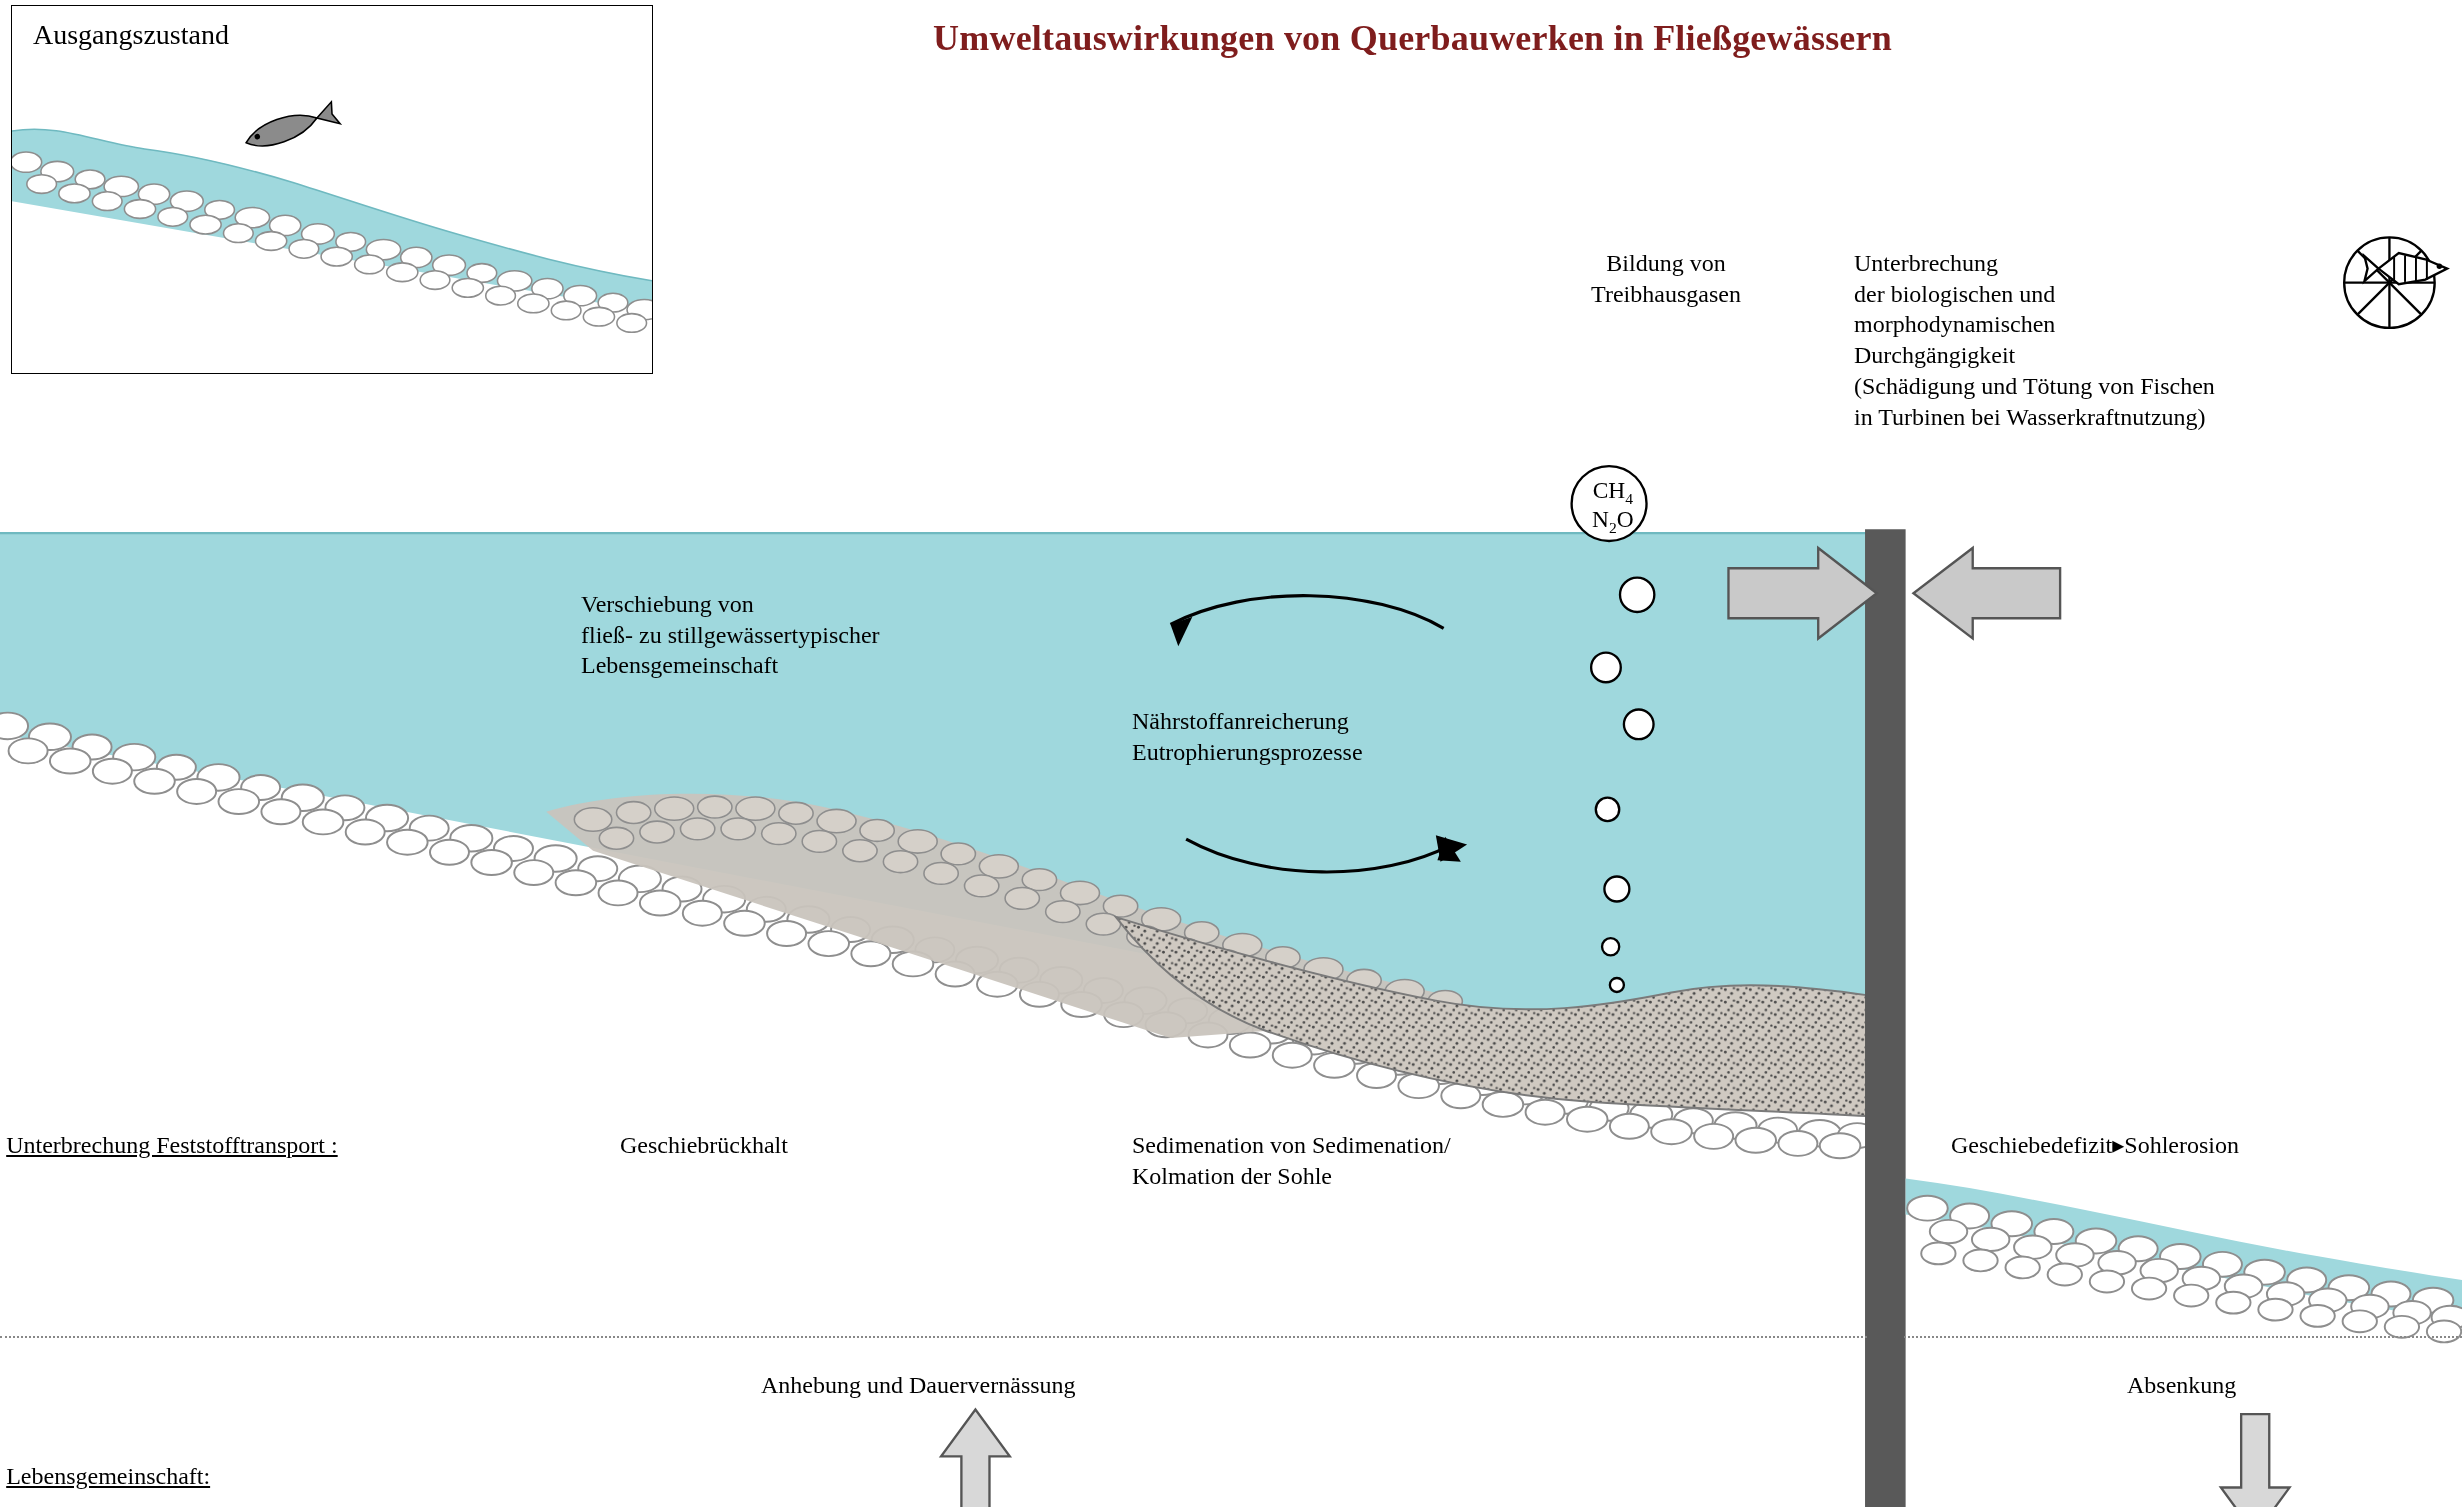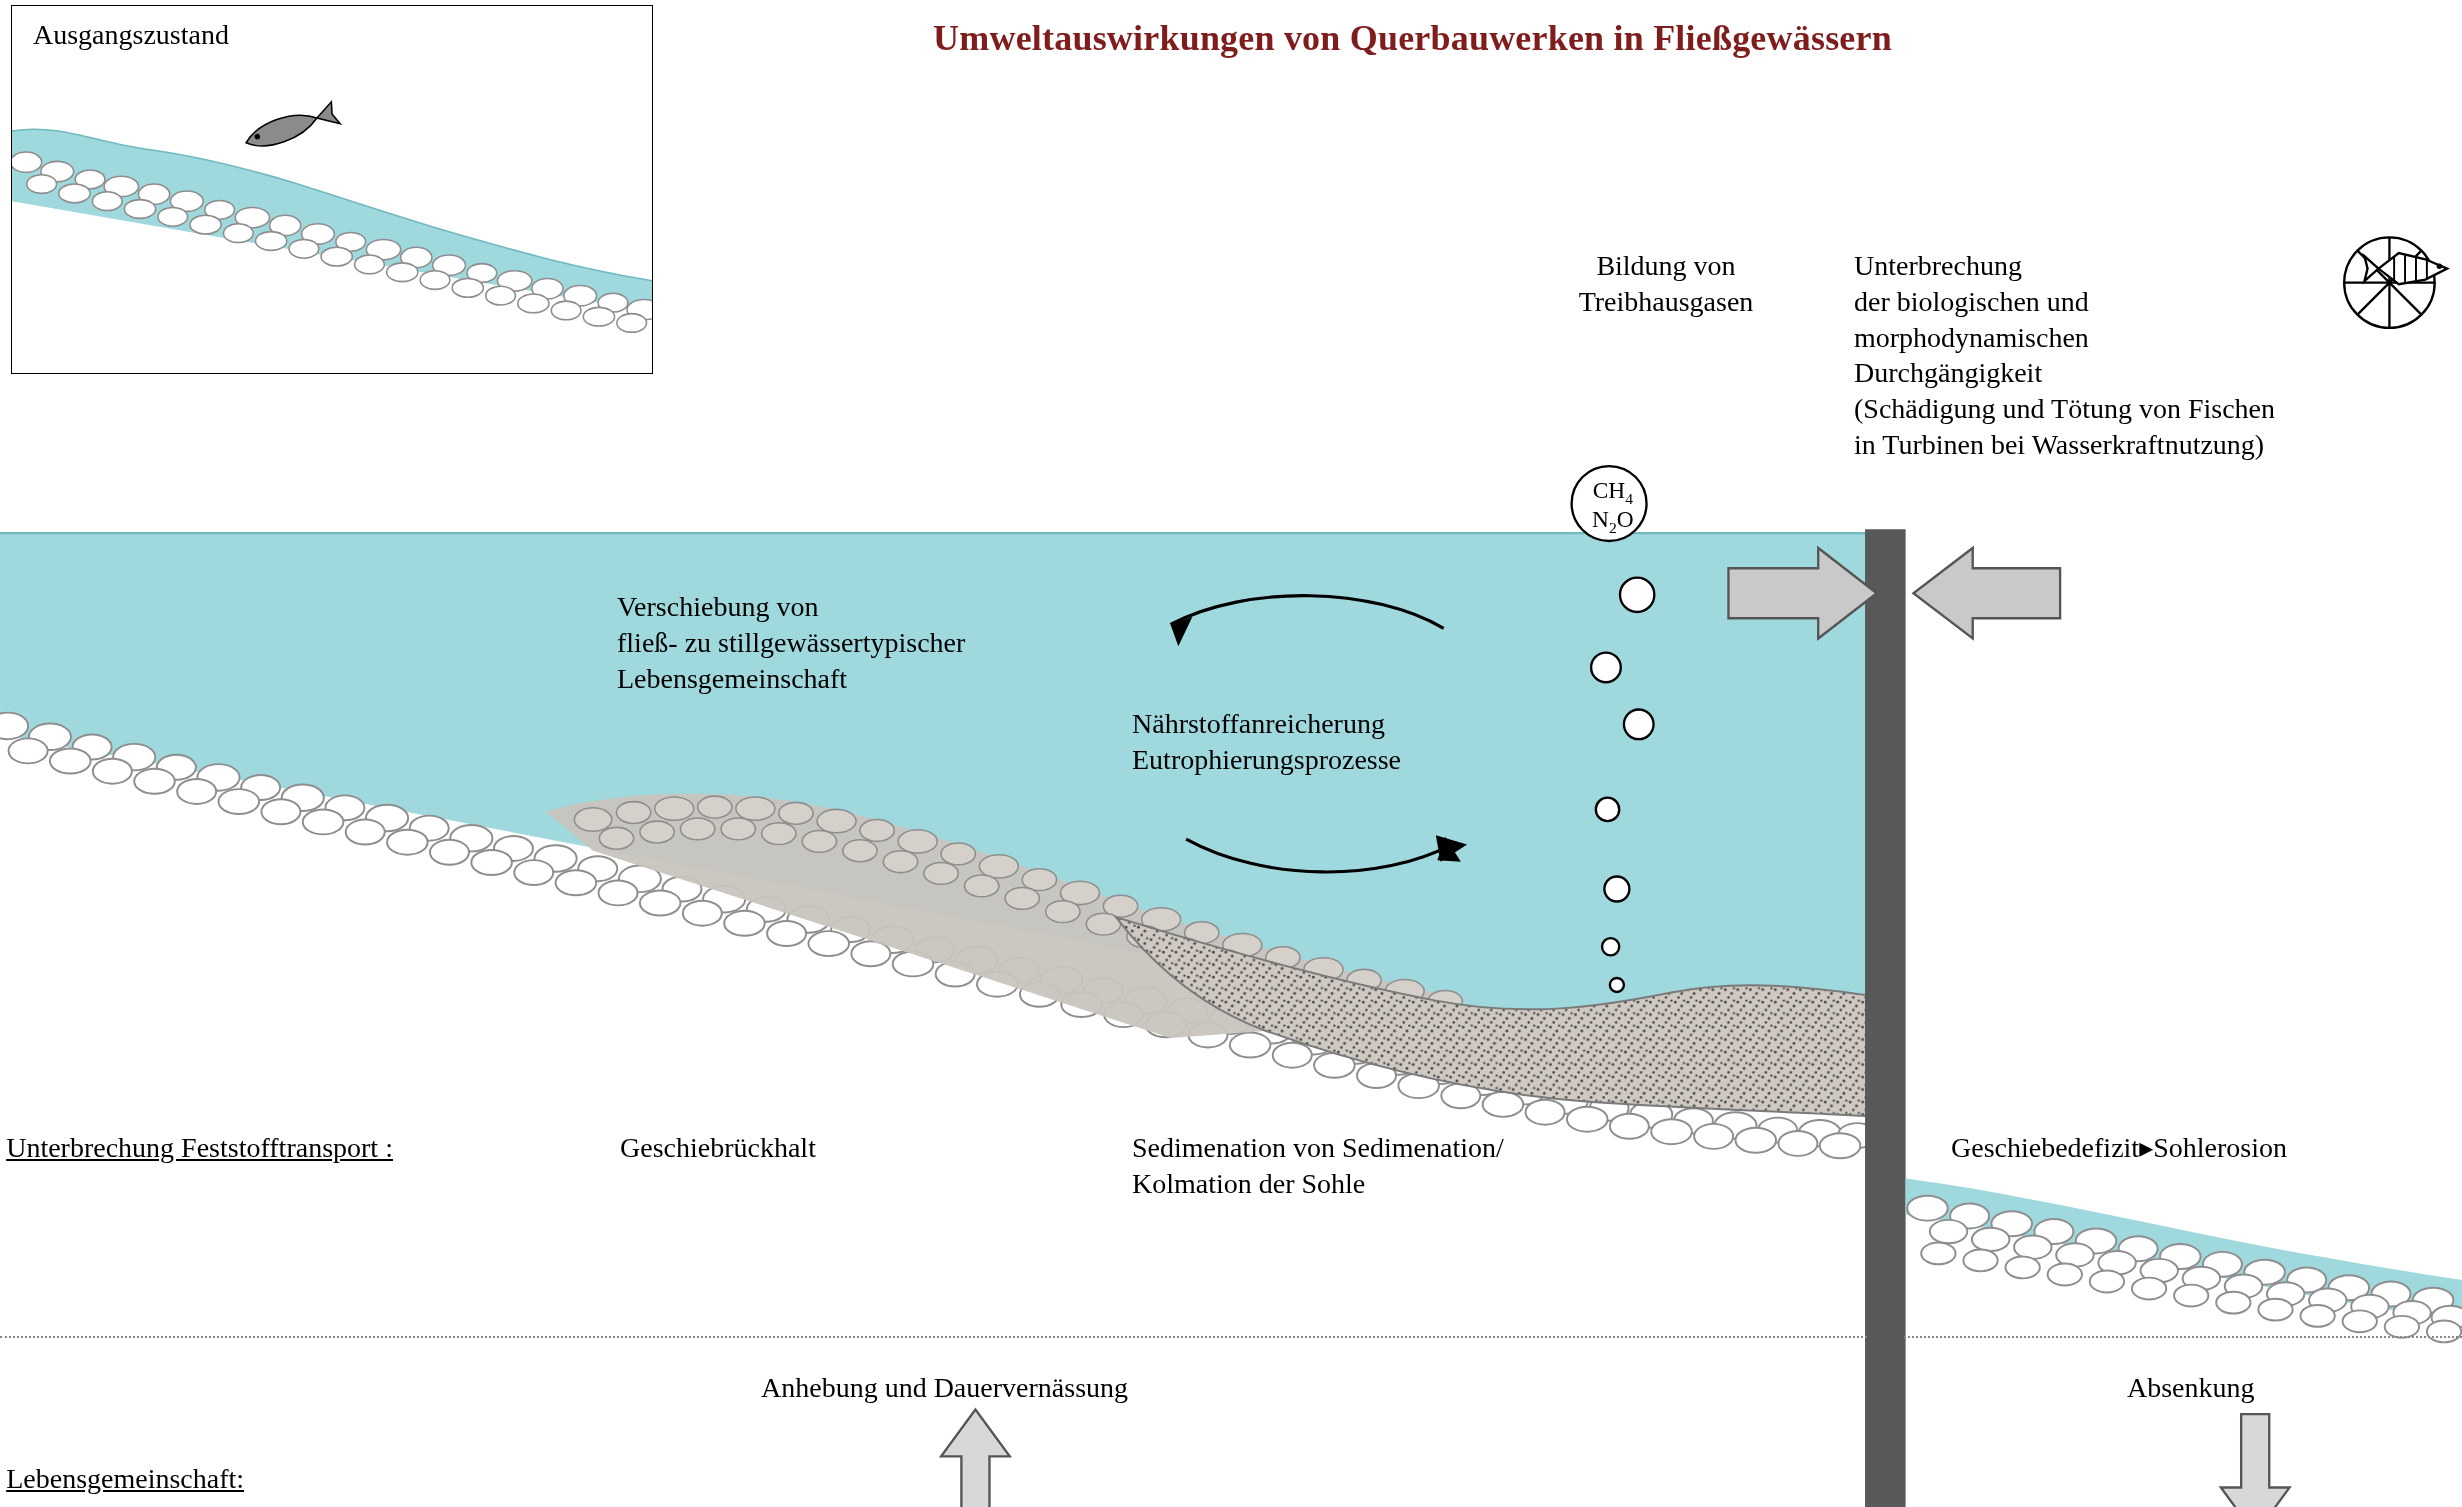--- a/index.html
+++ b/index.html
@@ -42,26 +42,26 @@
     overflow: hidden;
   }
   #inset-label {
     left: 33px;
     top: 17px;
     font-size: 28px;
     color: #000;
   }
 
   
-  .txt { font-size: 28px; color: #000; line-height: 1.28; white-space: pre-line; }
+  .txt { font-size: 24px; color: #000; line-height: 1.28; white-space: pre-line; }
 
   
   #lbl-treibhaus { left: 1502px; top: 248px; width: 328px; text-align: center;}
   #lbl-unterbrechung { left: 1854px; top: 248px; width: 624px; }
-  #lbl-verschiebung { left: 617px; top: 589px; width: 546px; }
+  #lbl-verschiebung { left: 581px; top: 589px; width: 546px; }
   #lbl-naehrstoff { left: 1132px; top: 706px; width: 437px; }
   #lbl-unterbr-fest { left: 6.2px; top: 1130px; }
   #lbl-geschiebe { left: 620px; top: 1130px; }
   #lbl-sedimentation { left: 1132px; top: 1130px; width: 546px; }
   #lbl-geschiebedefizit { left: 1951px; top: 1130px; width: 515px; }
   #lbl-anhebung { left: 761px; top: 1370px; }
   #lbl-grundwasser { left: 6.2px; top: 1461px; }
   #lbl-absenkung { left: 2127px; top: 1370px; }
   #lbl-ch4 { left: 1592px; top: 478px; font-size: 23.4px; line-height: 1.06; text-align:center; }
   #lbl-ch4 sub { font-size: 15.6px; }

